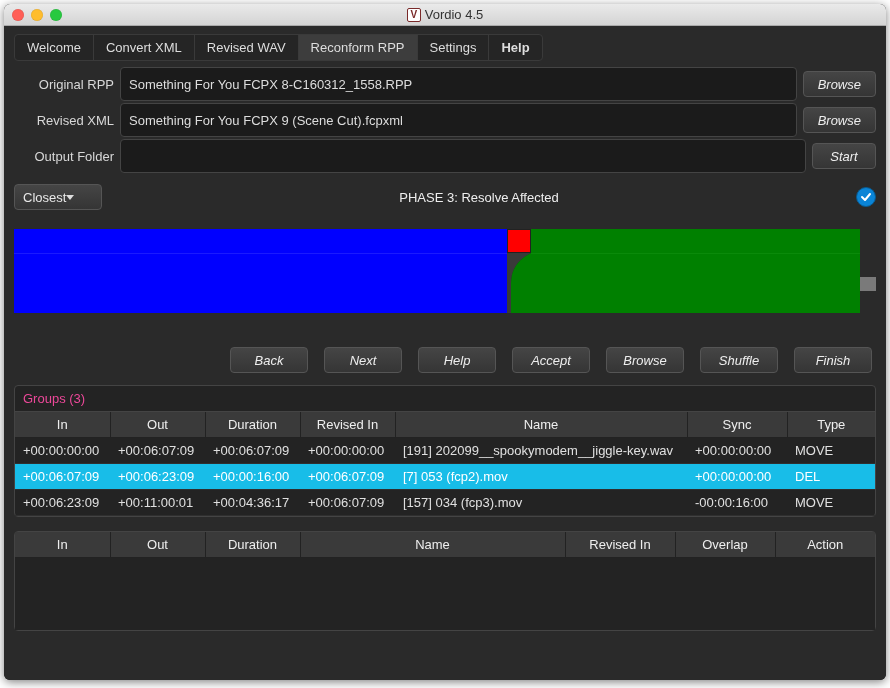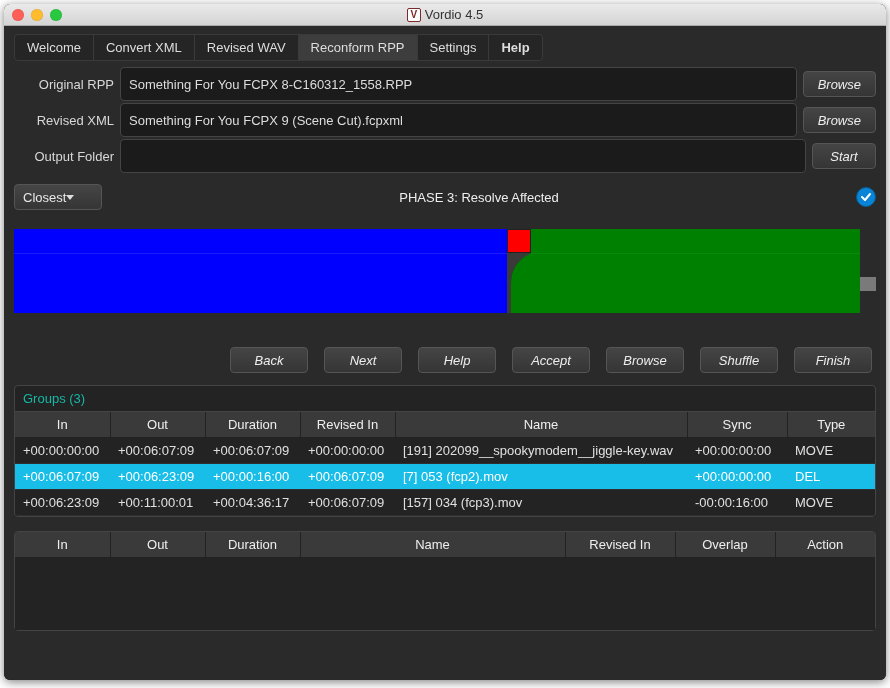--- a/index.html
+++ b/index.html
@@ -251,21 +251,21 @@
 
   .panel {
     border: 1px solid #444;
     border-radius: 4px;
     background: #232323;
     display: flex;
     flex-direction: column;
   }
   .panel-header {
     padding: 5px 8px;
-    color: #14b8a6;
+    color: #ec4899;
     border-bottom: 1px solid #444;
     font-size: 13px;
   }
   table {
     width: 100%;
     border-collapse: collapse;
     font-size: 13px;
   }
   th {
     background: #3a3a3a;

